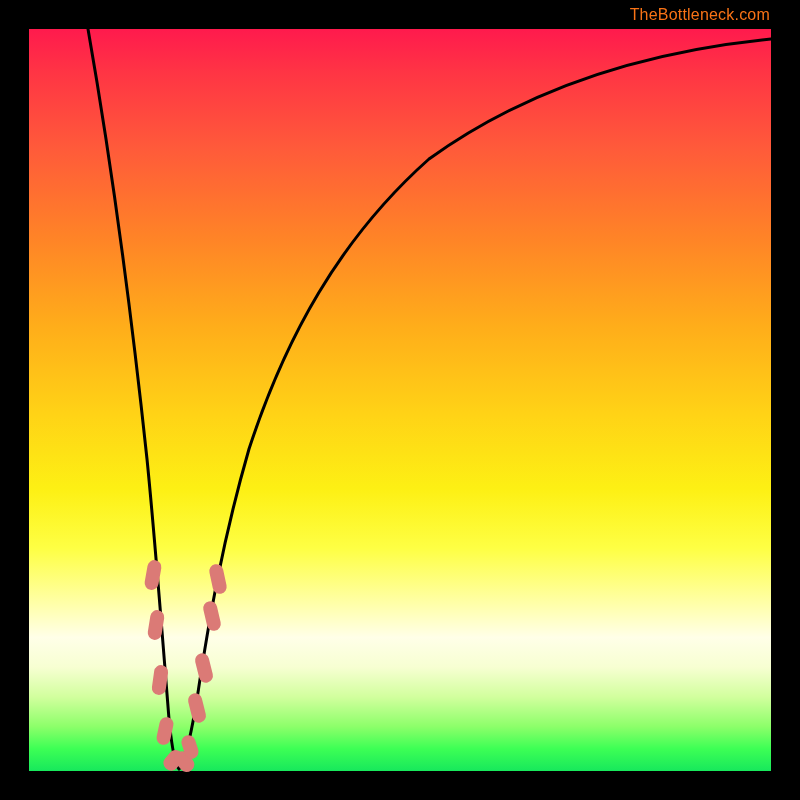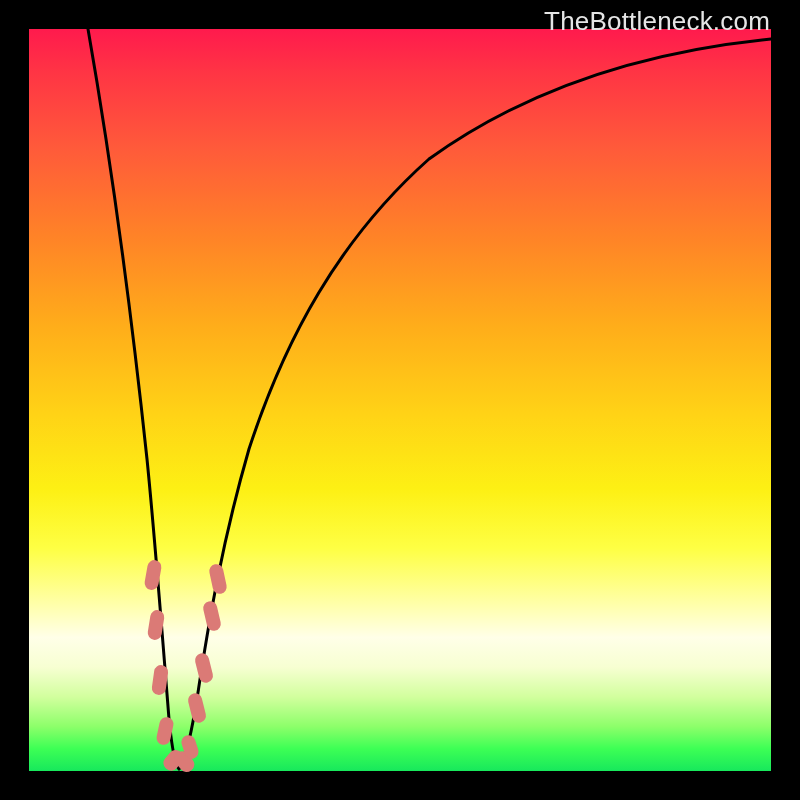--- a/index.html
+++ b/index.html
@@ -42,22 +42,22 @@
       #d2ff9e 90%,
       #8dff6a 94%,
       #3dff55 97%,
       #17e85c 100%
     );
   }
   .attribution {
     position: absolute;
     top: 6px;
     right: 30px;
-    color: #e5e5e5;
-    font-size: 26px;
+    color: #f97316;
+    font-size: 16px;
     font-weight: 400;
     letter-spacing: 0.2px;
     user-select: none;
   }
   svg.curve-layer {
     position: absolute;
     left: 0;
     top: 0;
     width: 742px;
     height: 742px;

